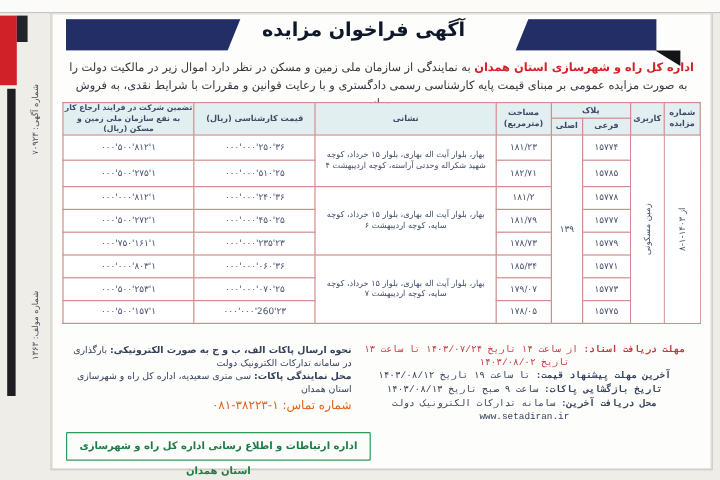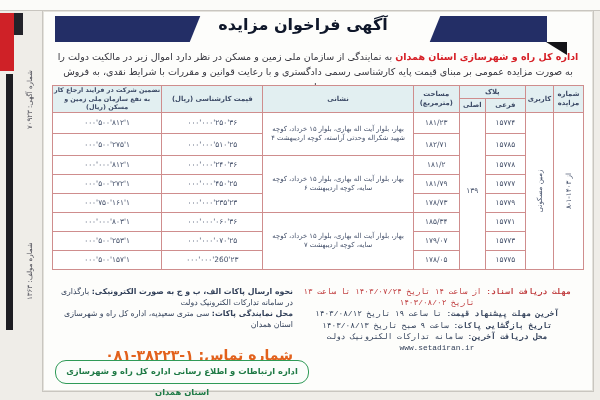--- a/index.html
+++ b/index.html
@@ -65,26 +65,26 @@
   col.c-price{width:101px;} col.c-guar{width:109px;}
 
   
   .notes-right{position:absolute;right:10px;top:276px;width:292px;direction:rtl;
       font-size:7.8px;line-height:10.5px;color:#33415a;text-align:center;font-family:Liberation Mono, monospace;}
   .notes-left{position:absolute;left:12px;top:276px;width:238px;direction:rtl;
       font-size:7.8px;line-height:10.5px;color:#33415a;text-align:right;}
   .note{margin-bottom:1px;}
   .note .nlabel{font-weight:bold;}
   .note-red{color:#bf3a3c;}
-  .phone{color:#e2611c;font-weight:bold;font-size:14px;margin-top:20px;}
+  .phone{color:#e2611c;font-weight:normal;font-size:10px;margin-top:4px;}
   .phone .ltr{direction:ltr;unicode-bidi:embed;display:inline-block;}
 
   
   .footer-box{position:absolute;left:12px;bottom:7px;width:252px;height:22px;
-      border:1.4px solid #2f9a57;border-radius:11px;background:#fbfdfb;
+      border:1.4px solid #2f9a57;border-radius:1px;background:#fbfdfb;
       color:#1f7a46;font-weight:bold;font-size:8.4px;line-height:21px;
       text-align:center;direction:rtl;}
 </style>
 </head>
 <body>
 
 <div class="page">
 
   <div class="top-strip"></div>
   <div class="corner-red"></div>

